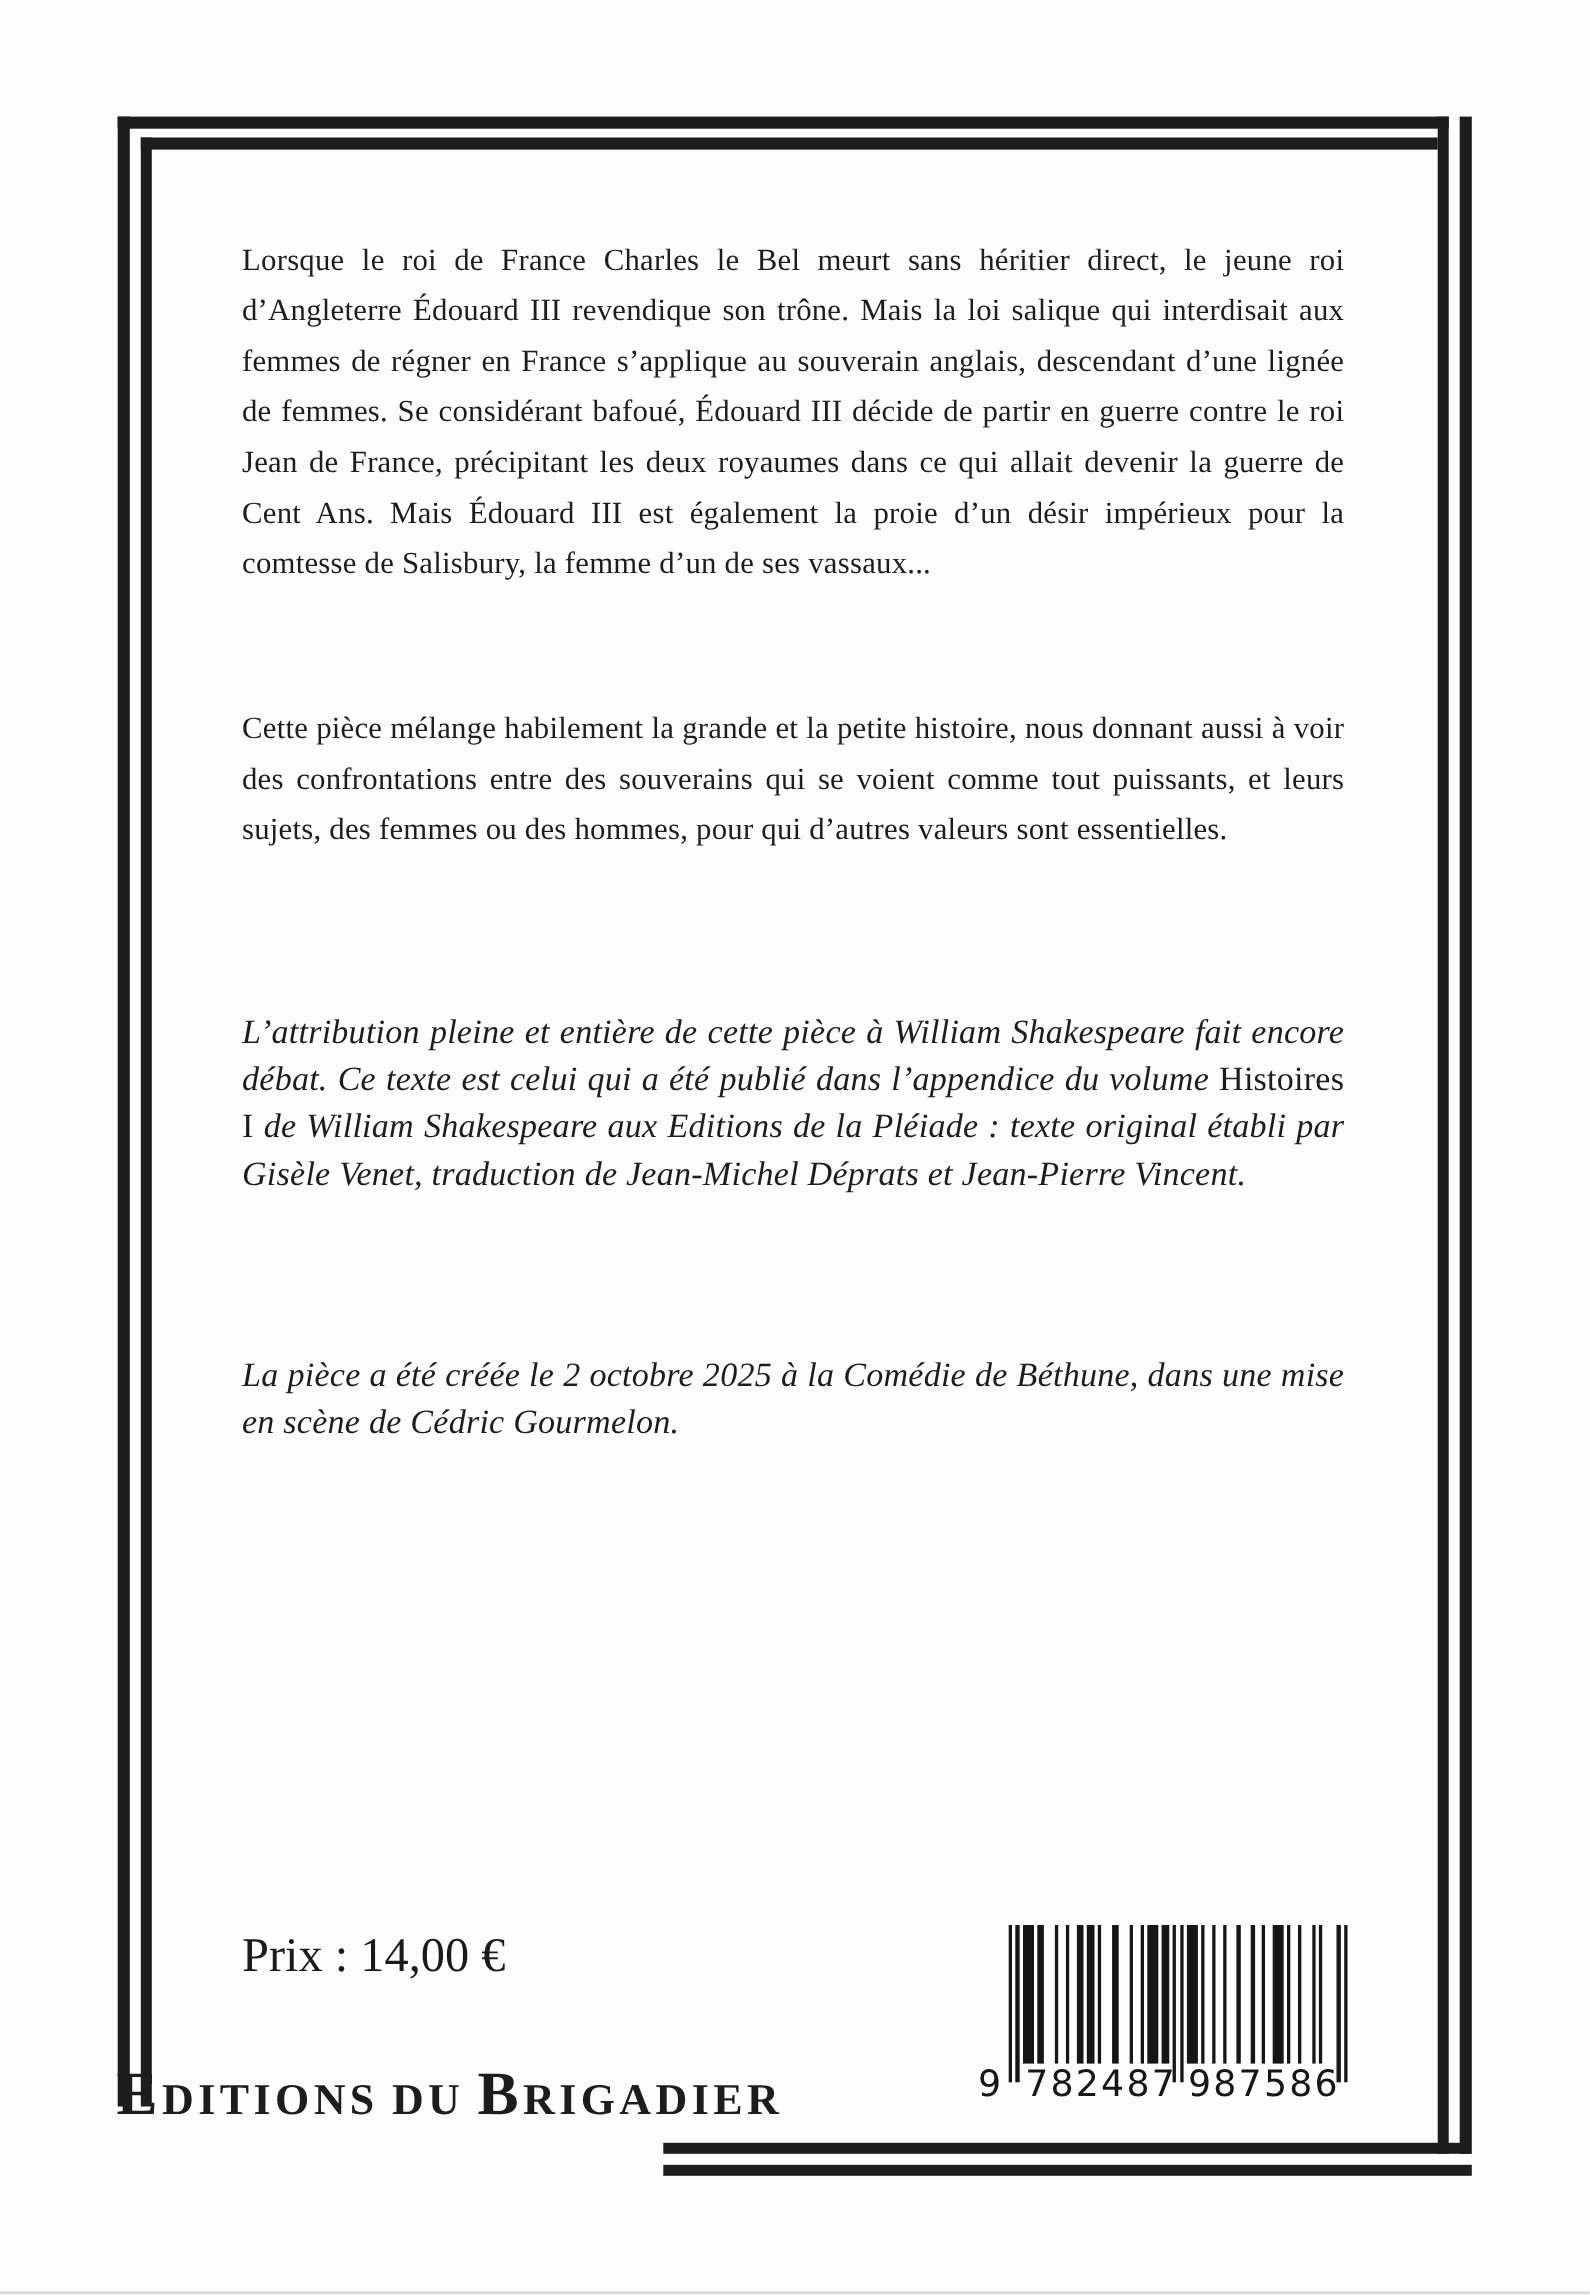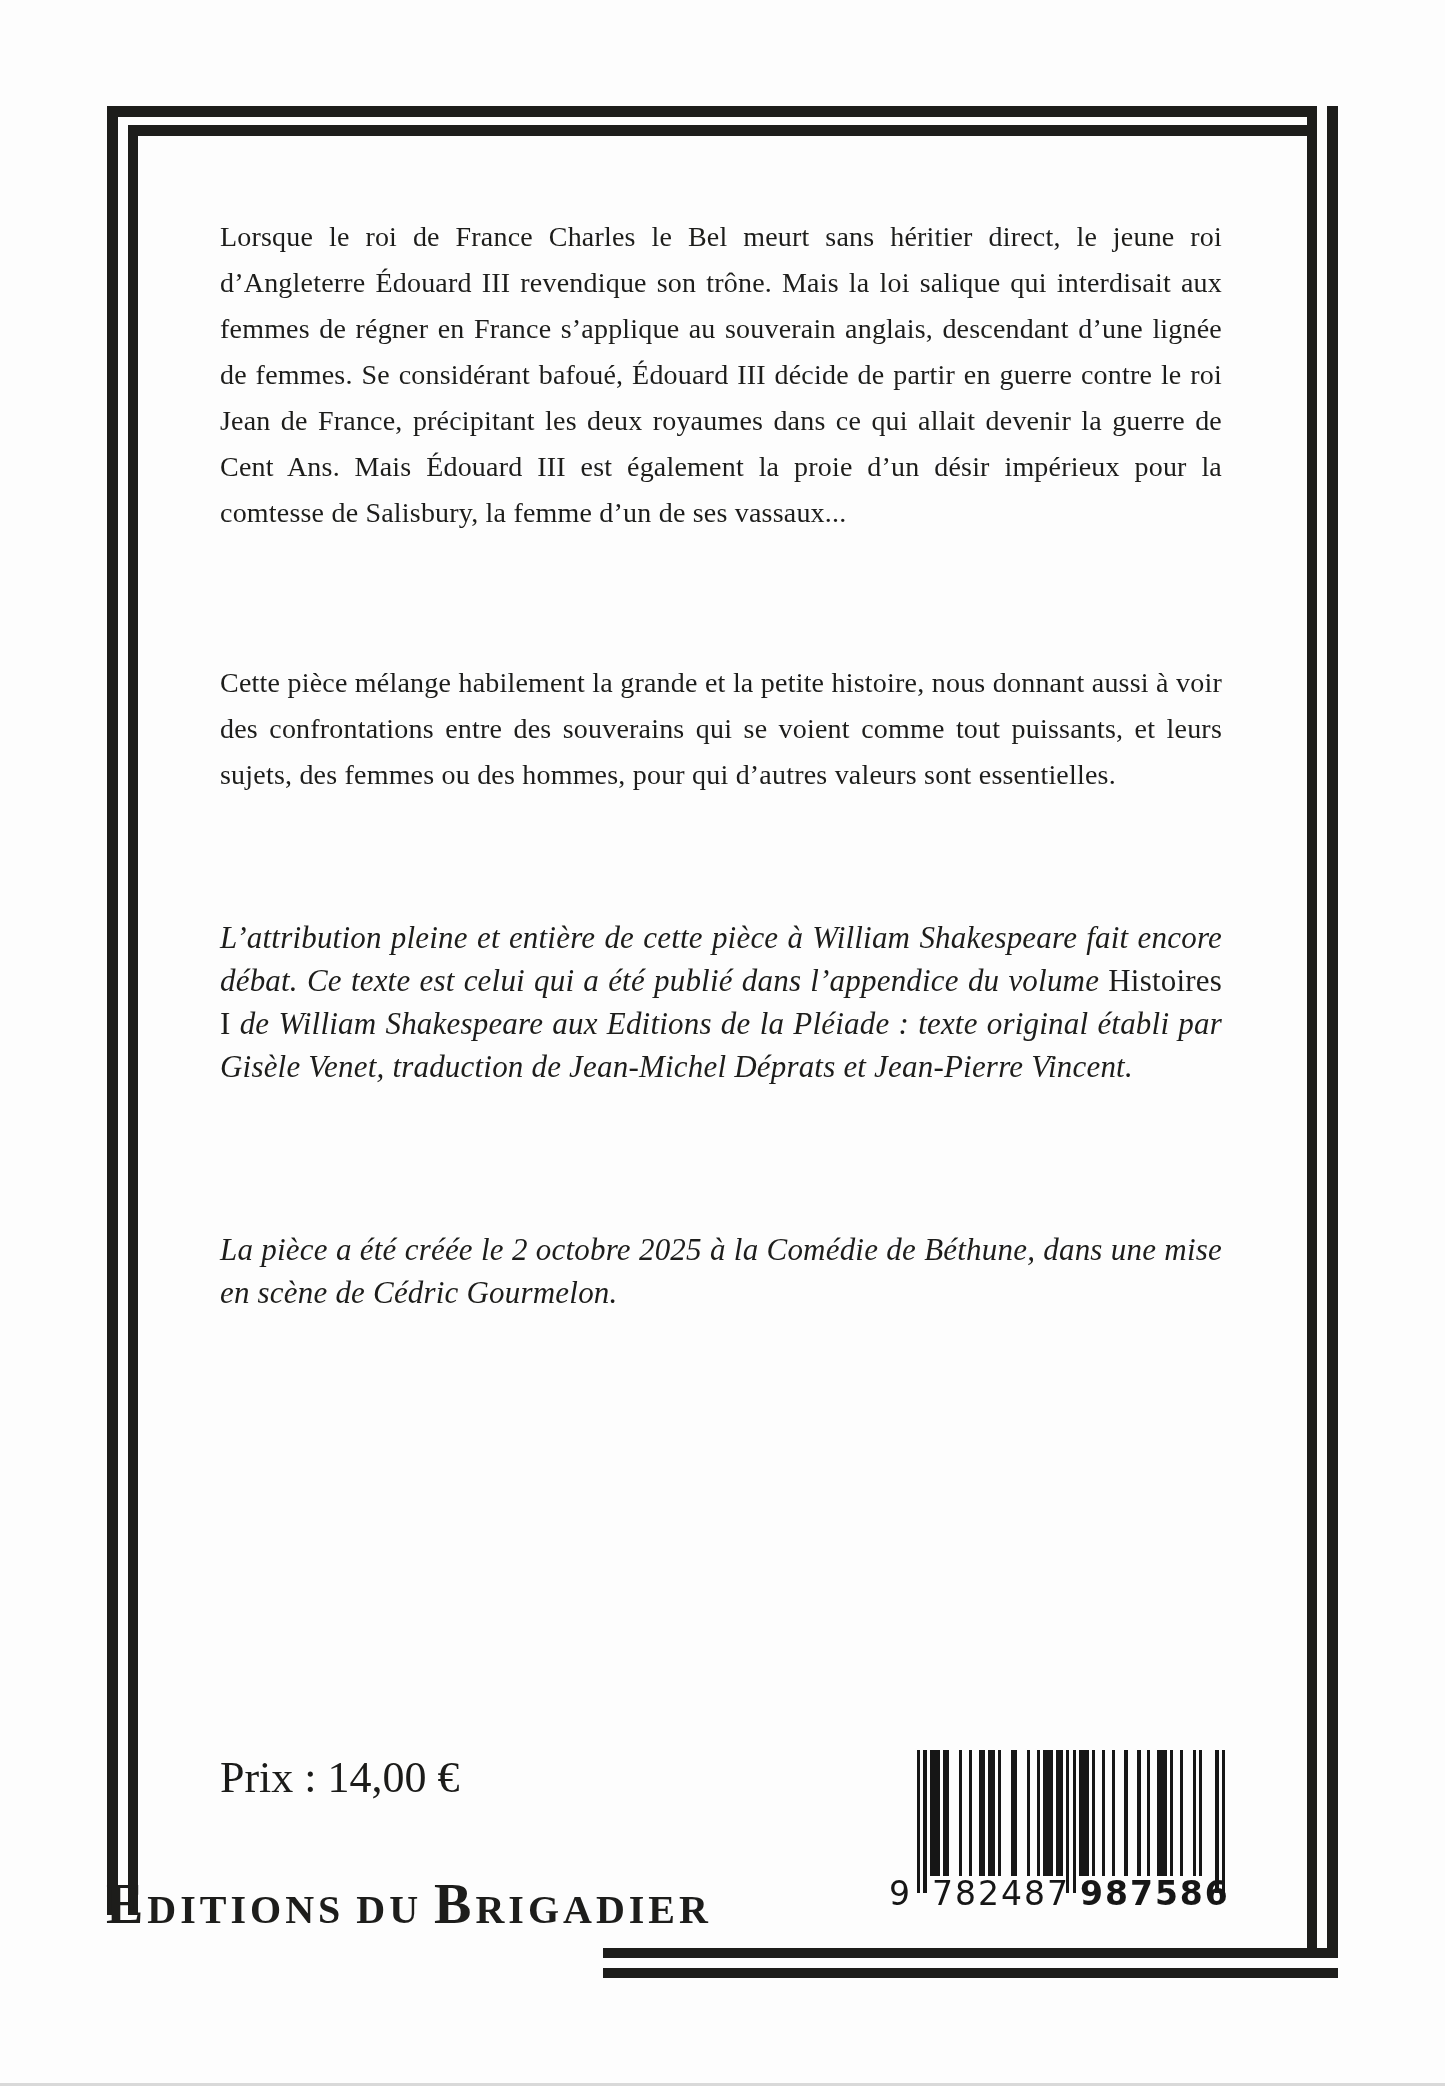--- a/index.html
+++ b/index.html
@@ -29,21 +29,21 @@
   .barcode-bars{position:absolute;left:917px;top:1750px;width:308px;height:143px;}
   .bc-bar{position:absolute;top:0;height:126px;background:#161616;}
   .bc-bar.guard{height:143px;}
   .bc-digits span{
     position:absolute;top:1874px;
     font-family:"DejaVu Sans", sans-serif;
     font-size:33px;color:#161616;letter-spacing:2px;
   }
   .bc-d9{left:884px;width:28px;text-align:right;}
   .bc-g1{left:932px;width:132px;text-align:center;}
-  .bc-g2{left:1080px;width:132px;text-align:left;font-weight:bold;}
+  .bc-g2{left:1080px;width:132px;text-align:left;}
 
   
   .publisher{
     position:absolute;left:106px;top:1876px;white-space:nowrap;
     color:#1d1d1b;font-weight:600;letter-spacing:4px;
   }
   .publisher .big{font-size:56px;line-height:56px;}
   .publisher .small{font-size:40px;line-height:56px;}
   .publisher .gap{display:inline-block;width:12px;}
   .page-bottom-edge{position:absolute;left:0;bottom:0;width:100%;height:3px;background:#d9d9d9;}
@@ -55,21 +55,21 @@
 <div class="rule" style="left:128px;top:125px;width:1179px;height:11px;"></div>
 <div class="rule" style="left:107px;top:106px;width:11px;height:1809px;"></div>
 <div class="rule" style="left:128px;top:125px;width:10px;height:1790px;"></div>
 <div class="rule" style="left:1307px;top:106px;width:10px;height:1852px;"></div>
 <div class="rule" style="left:1327px;top:106px;width:11px;height:1852px;"></div>
 <div class="rule" style="left:603px;top:1948px;width:734px;height:10px;"></div>
 <div class="rule" style="left:603px;top:1968px;width:735px;height:10px;"></div>
 
 <p class="para roman" style="top:214px;">Lorsque le roi de France Charles le Bel meurt sans héritier direct, le jeune roi d’Angleterre Édouard III revendique son trône. Mais la loi salique qui interdisait aux femmes de régner en France s’applique au souverain anglais, descendant d’une lignée de femmes. Se considérant bafoué, Édouard III décide de partir en guerre contre le roi Jean de France, précipitant les deux royaumes dans ce qui allait devenir la guerre de Cent Ans. Mais Édouard III est également la proie d’un désir impérieux pour la comtesse de Salisbury, la femme d’un de ses vassaux...</p>
 
-<p class="para roman" style="top:660px;">Cette pièce mélange habilement la grande et la petite histoire, nous donnant aussi à voir des confrontations entre des souverains qui se voient comme tout puissants, et leurs sujets, des femmes ou des hommes, pour qui d’autres valeurs sont essentielles.</p>
+<p class="para roman" style="top:640px;">Cette pièce mélange habilement la grande et la petite histoire, nous donnant aussi à voir des confrontations entre des souverains qui se voient comme tout puissants, et leurs sujets, des femmes ou des hommes, pour qui d’autres valeurs sont essentielles.</p>
 
 <p class="para ital" style="top:916px;"><span>L’attribution pleine et entière de cette pièce à William Shakespeare fait encore débat. Ce texte est celui qui a été publié dans l’appendice du volume </span><span class="upright">Histoires I</span><span> de William Shakespeare aux Editions de la Pléiade : texte original établi par Gisèle Venet, traduction de Jean-Michel Déprats et Jean-Pierre Vincent.</span></p>
 
 <p class="para ital" style="top:1204px;margin-top:24px;">La pièce a été créée le 2 octobre 2025 à la Comédie de Béthune, dans une mise en scène de Cédric Gourmelon.</p>
 
 <div class="price-block">
   <div>Prix : 14,00 €</div>
 </div>
 
 <div class="barcode-bars">

